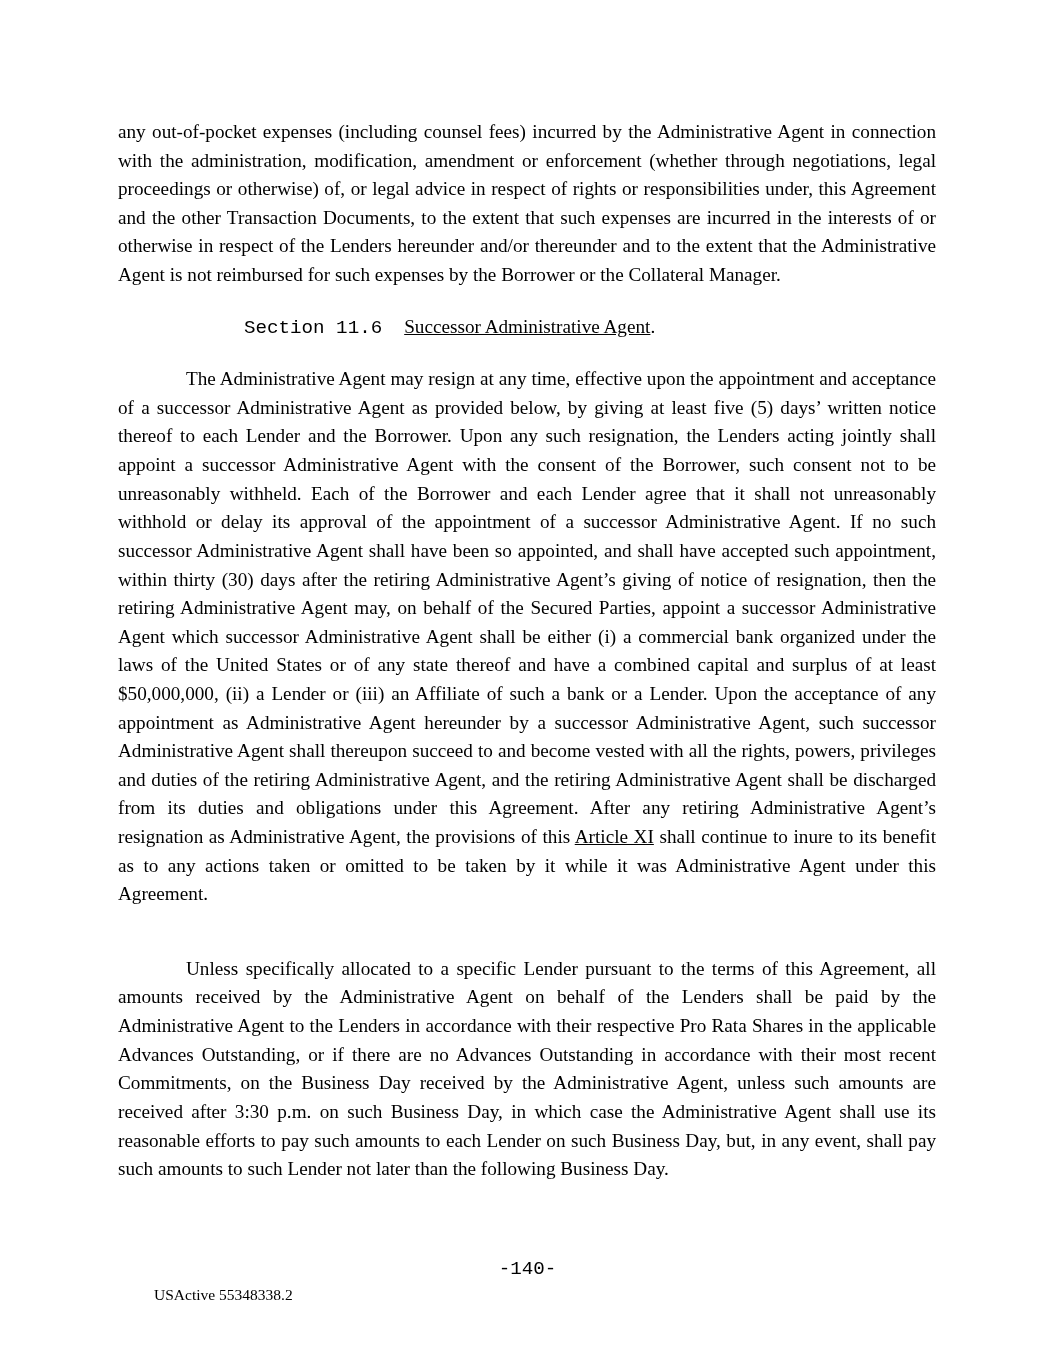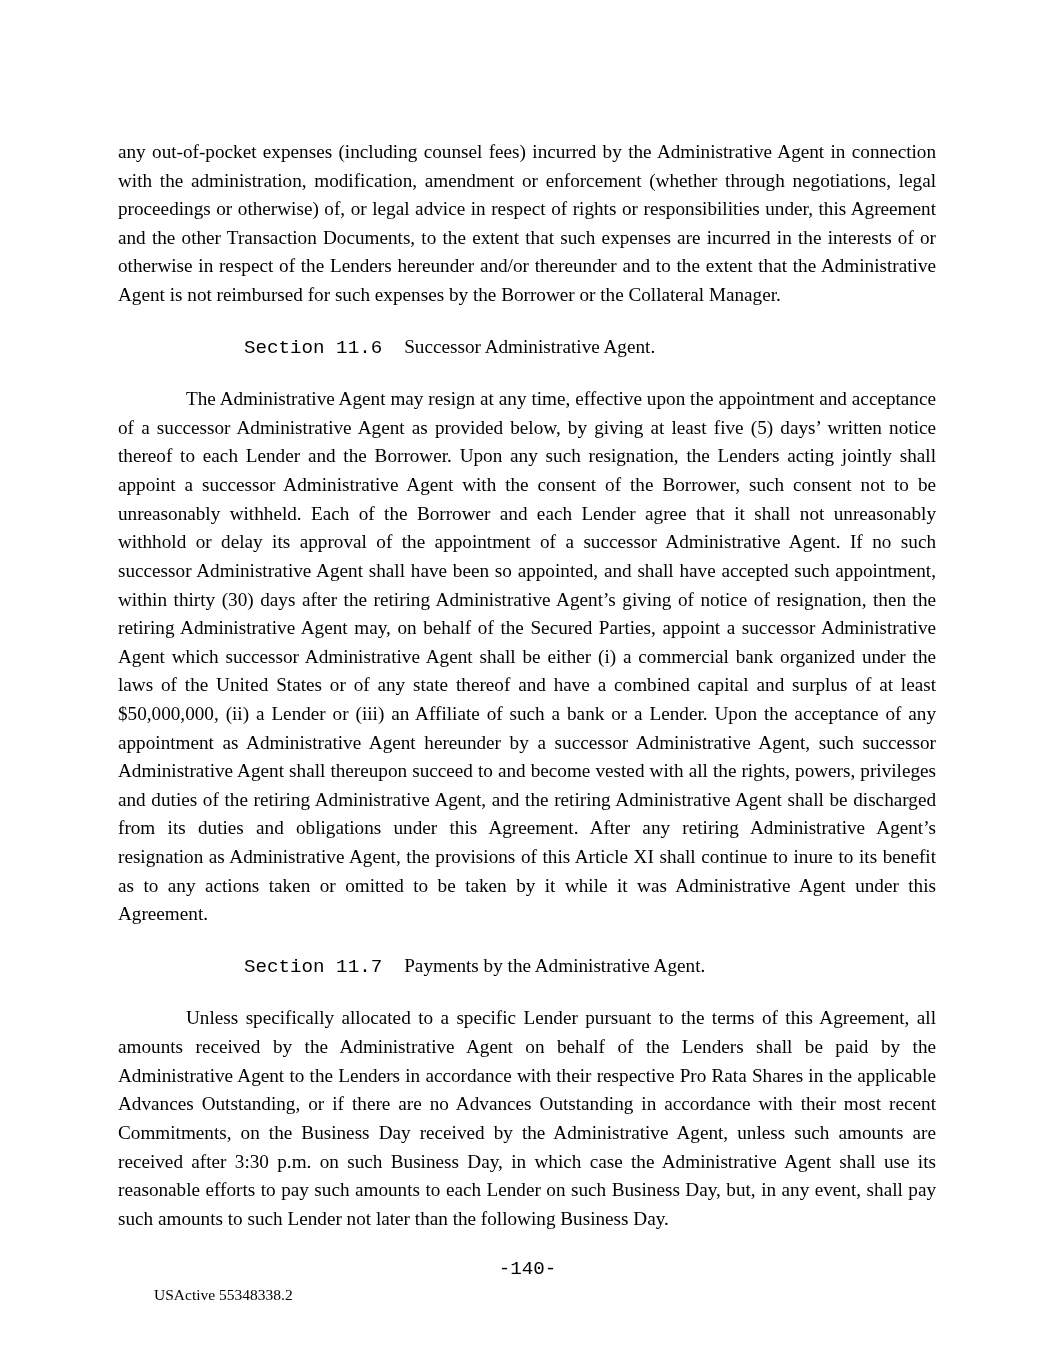--- a/index.html
+++ b/index.html
@@ -14,21 +14,20 @@
     background: #ffffff;
     font-family: "Liberation Serif", serif;
     color: #000000;
     box-sizing: border-box;
   }
   .content {
     position: absolute;
     left: 118px;
     top: 118px;
     width: 818px;
-    margin-top: 20px;
   }
   p.body-par {
     margin: 0 0 0 0;
     font-size: 19.2px;
     line-height: 1.49;
     text-align: justify;
     text-justify: inter-word;
     hyphens: none;
   }
   p.body-par.indent {
@@ -42,20 +41,21 @@
     font-size: 19.2px;
     line-height: 1.49;
     text-align: left;
     padding-left: 126px;
   }
   .section-head .num {
     margin-right: 22px;
     font-family: Liberation Mono, monospace;
   }
   .underline {
+    text-decoration: underline;
   }
   .footer-page {
     position: absolute;
     left: 0;
     right: 0;
     top: 1258px;
     text-align: center;
     font-size: 19.2px;
     font-family: Liberation Mono, monospace;
   }
@@ -82,23 +82,20 @@
     <p class="section-head">
       <span class="num">Section 11.6</span><span class="underline">Successor Administrative Agent</span><span>.</span>
     </p>
 
     <div class="gap"></div>
 
     <p class="body-par indent"><span>The Administrative Agent may resign at any time, effective upon the appointment and acceptance of a successor Administrative Agent as provided below, by giving at least five (5) days’ written notice thereof to each Lender and the Borrower.  Upon any such resignation, the Lenders acting jointly shall appoint a successor Administrative Agent with the consent of the Borrower, such consent not to be unreasonably withheld.  Each of the Borrower and each Lender agree that it shall not unreasonably withhold or delay its approval of the appointment of a successor Administrative Agent.  If no such successor Administrative Agent shall have been so appointed, and shall have accepted such appointment, within thirty (30) days after the retiring Administrative Agent’s giving of notice of resignation, then the retiring Administrative Agent may, on behalf of the Secured Parties, appoint a successor Administrative Agent which successor Administrative Agent shall be either (i) a commercial bank organized under the laws of the United States or of any state thereof and have a combined capital and surplus of at least $50,000,000, (ii) a Lender or (iii) an Affiliate of such a bank or a Lender.   Upon the acceptance of any appointment as Administrative Agent hereunder by a successor Administrative Agent, such successor Administrative Agent shall thereupon succeed to and become vested with all the rights, powers, privileges and duties of the retiring Administrative Agent, and the retiring Administrative Agent shall be discharged from its duties and obligations under this Agreement.   After any retiring Administrative Agent’s resignation as Administrative Agent, the provisions of this </span><span class="underline">Article XI</span><span> shall continue to inure to its benefit as to any actions taken or omitted to be taken by it while it was Administrative Agent under this Agreement.</span></p>
 
     <div class="gap"></div>
 
-    <p class="section-head">
-      <span class="num">Section 11.7</span><span class="underline">Payments by the Administrative Agent</span><span>.</span>
-    </p>
 
     <div class="gap"></div>
 
     <p class="body-par indent">Unless specifically allocated to a specific Lender pursuant to the terms of this Agreement, all amounts received by the Administrative Agent on behalf of the Lenders shall be paid by the Administrative Agent to the Lenders in accordance with their respective Pro Rata Shares in the applicable Advances Outstanding, or if there are no Advances Outstanding in accordance with their most recent Commitments, on the Business Day received by the Administrative Agent, unless such amounts are received after 3:30 p.m. on such Business Day, in which case the Administrative Agent shall use its reasonable efforts to pay such amounts to each Lender on such Business Day, but, in any event, shall pay such amounts to such Lender not later than the following Business Day.</p>
 
   </div>
 
   <div class="footer-page">-140-</div>
 
   <div class="footer-docid">USActive 55348338.2</div>

